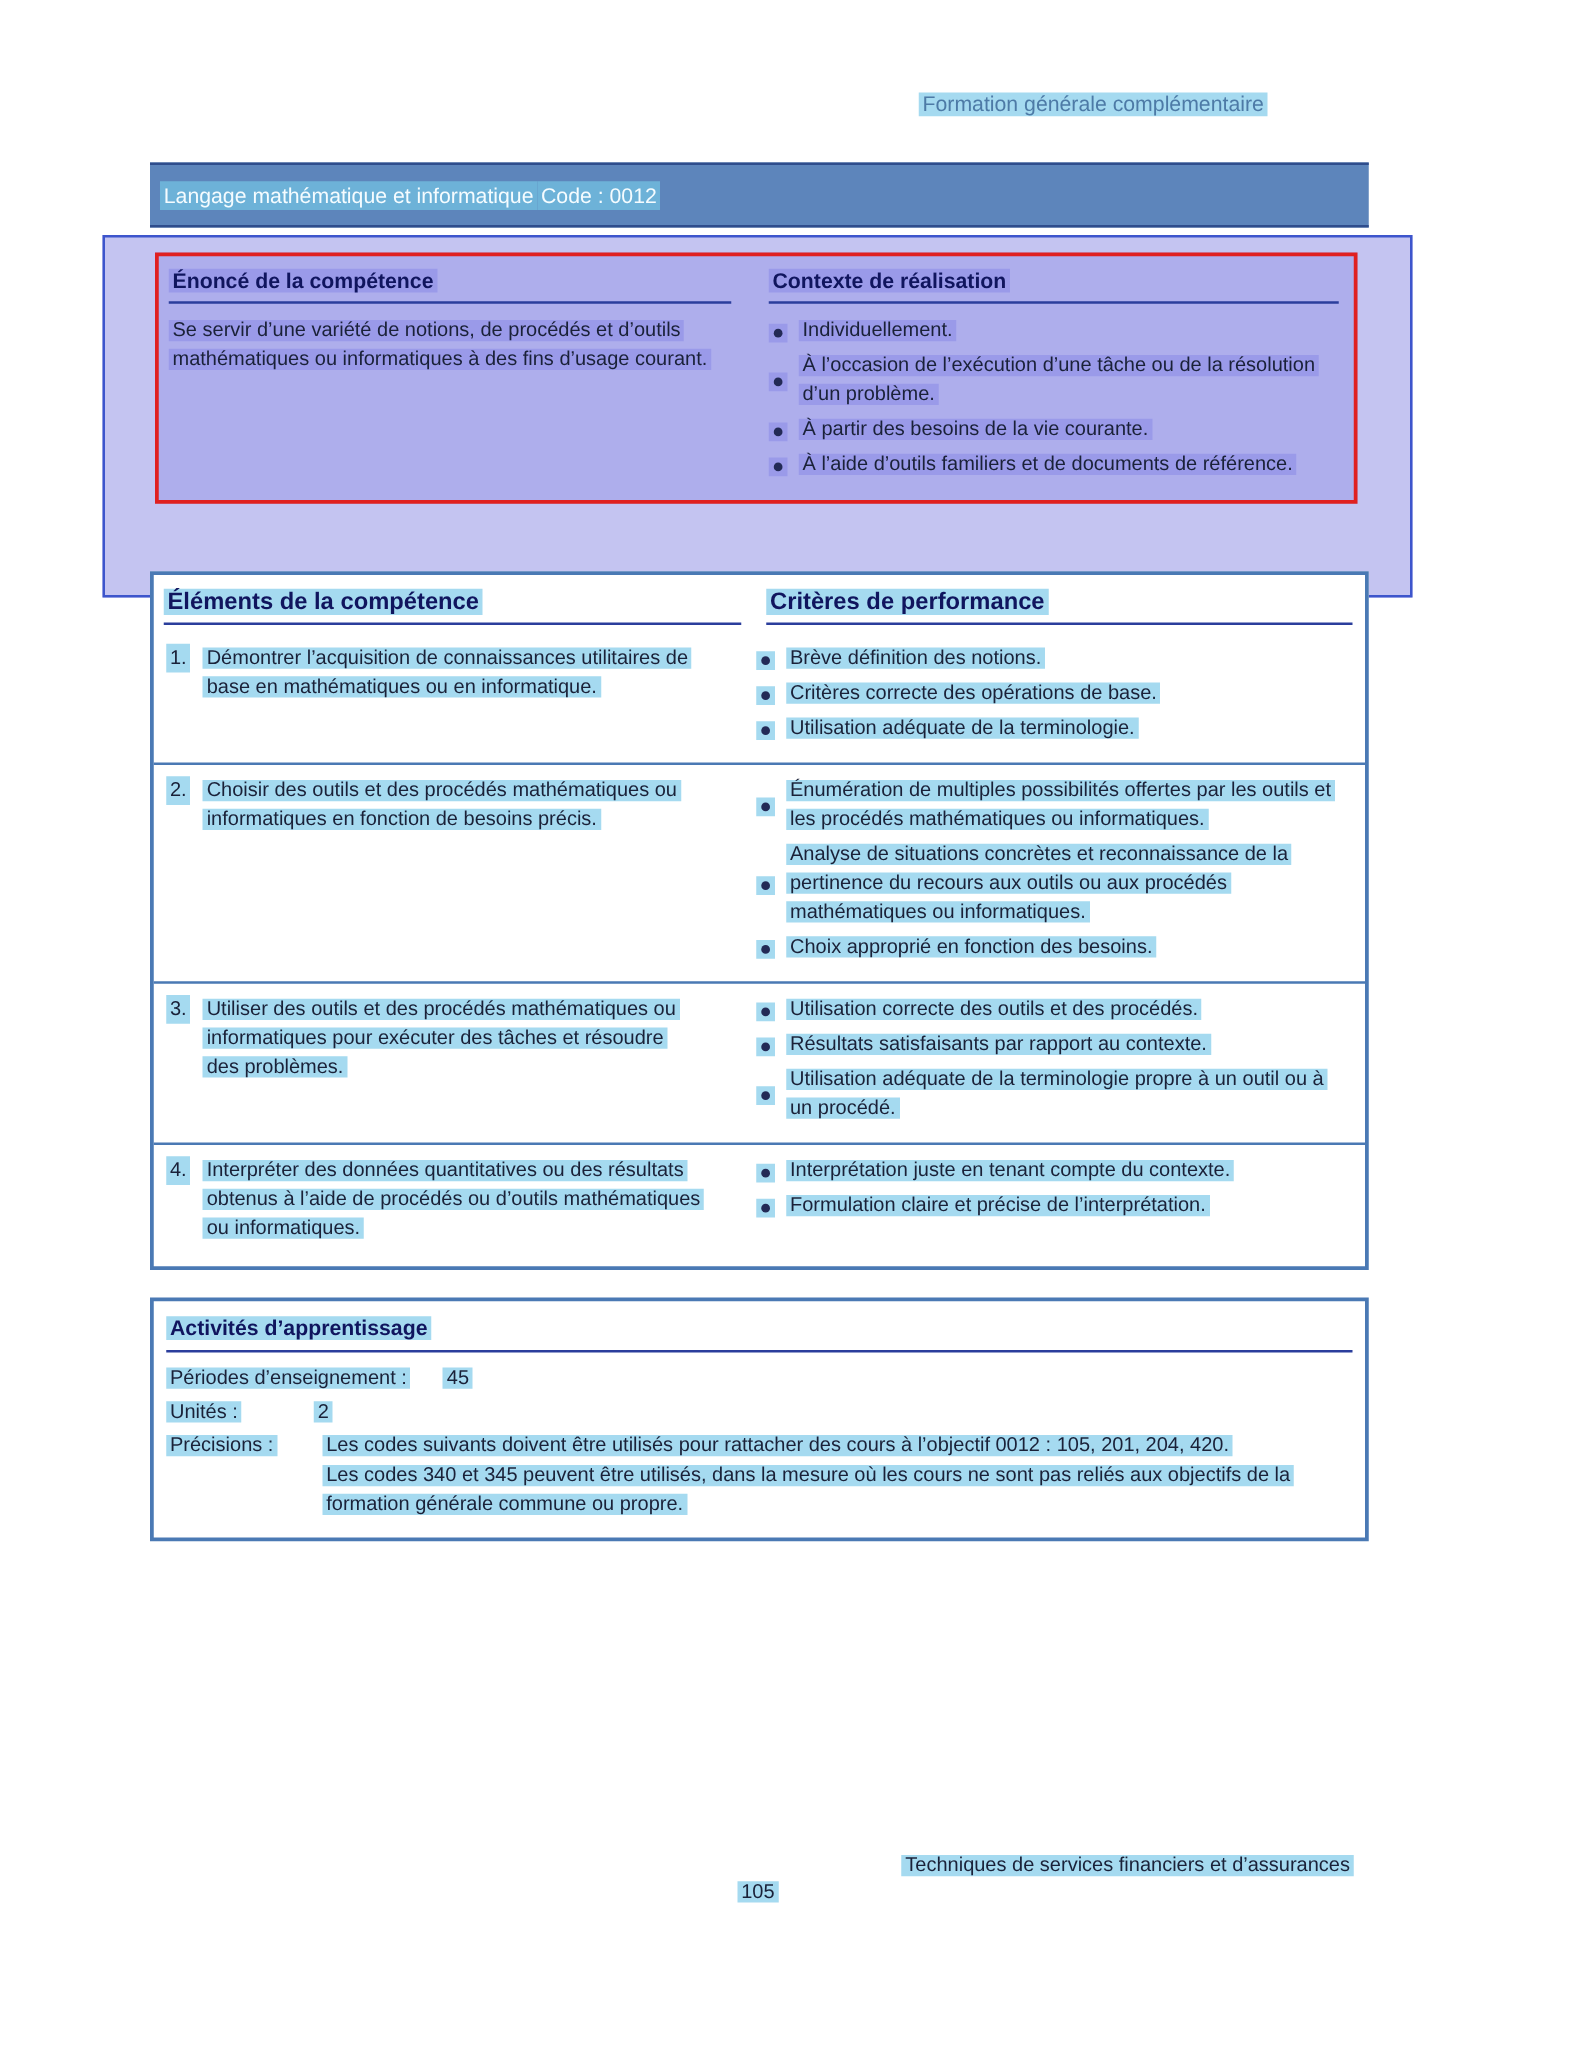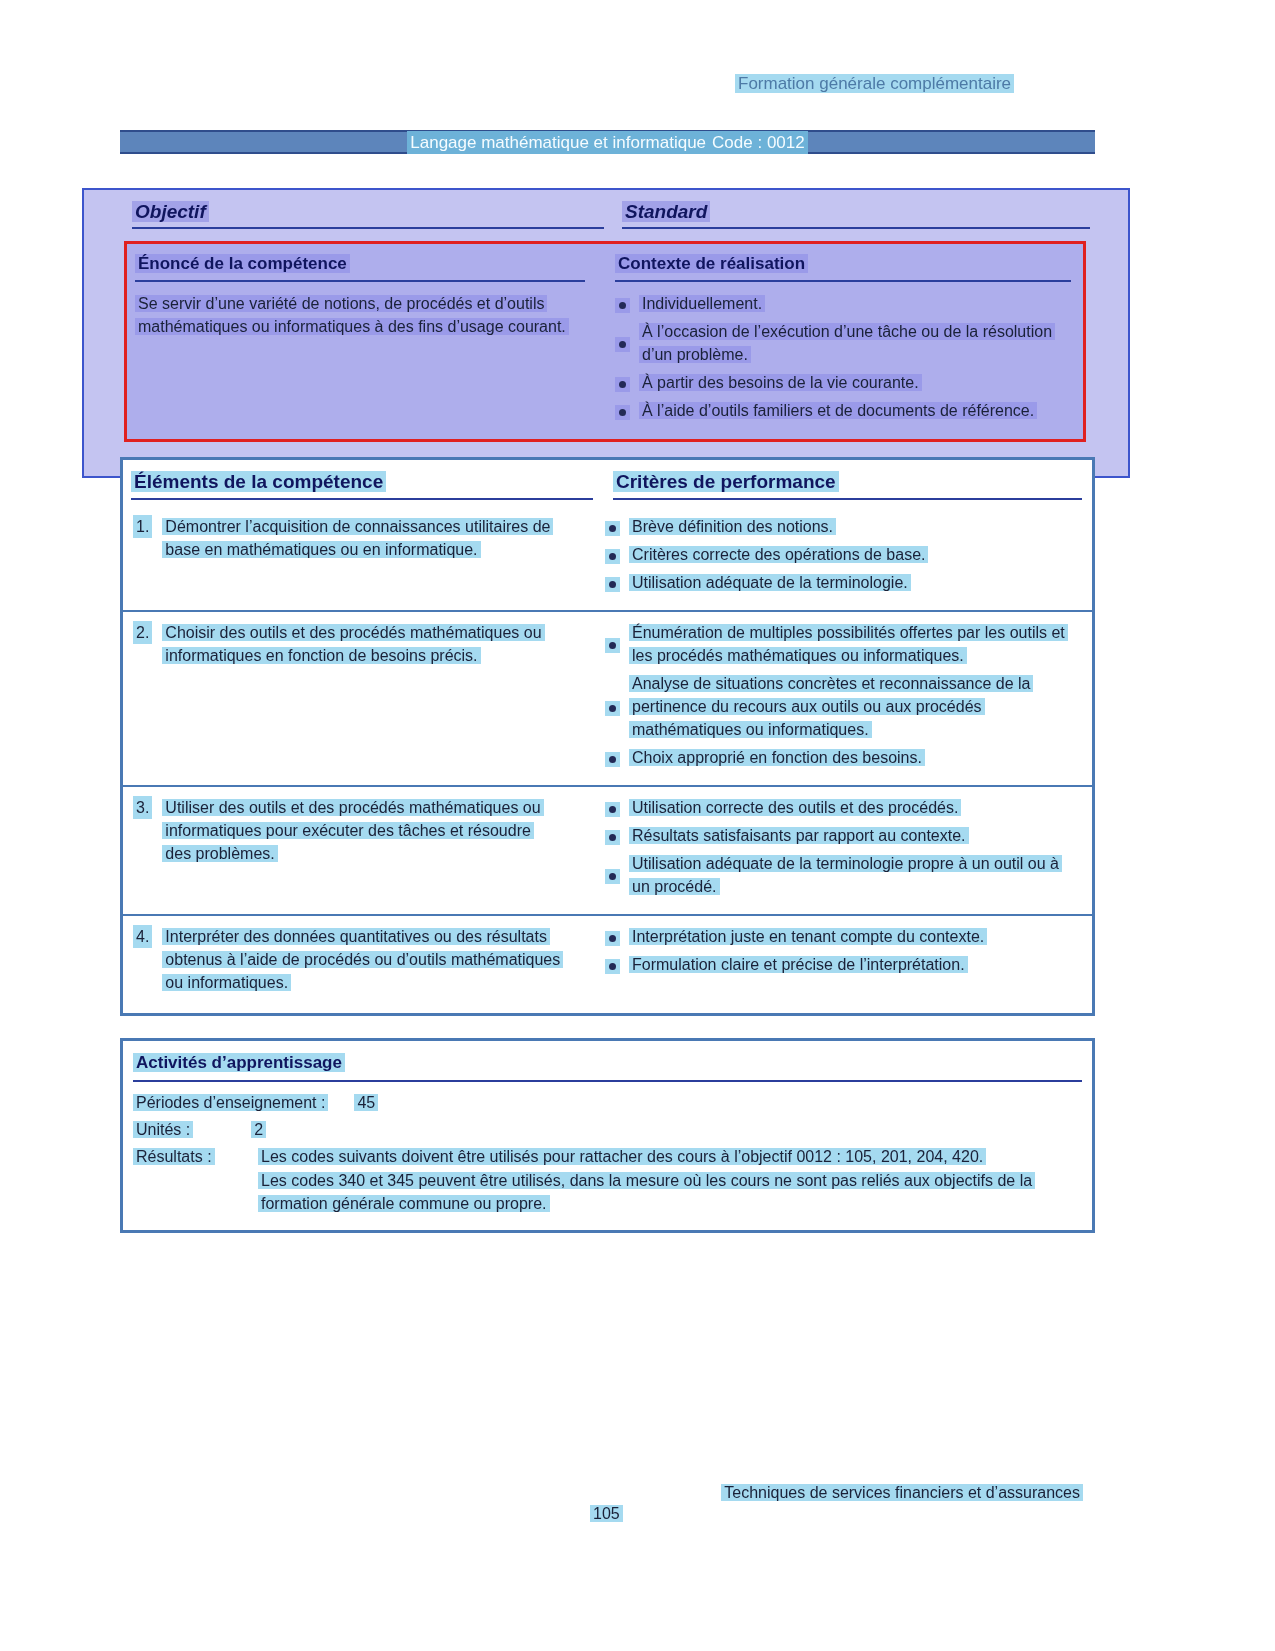--- a/index.html
+++ b/index.html
@@ -20,25 +20,25 @@
   }
   .hl.pur { background:var(--purplehl, #9a9ae9); }
   .hl.lav { background:var(--lavhl, #a2a2e8); }
   .hl.bar { background:var(--barhl, #6db2d8); color:var(--bartext, #f5fcff); }
 
   
   .header-note { position:absolute; top:72px; left:735px; font-size:17px; color:var(--note, #4d7aa6); }
 
   
   .title-bar {
-    position:absolute; top:130px; left:120px; width:975px; height:24px;
+    position:absolute; top:130px; left:120px; width:975px; height:52px;
     background:var(--barfill, #5d85bb);
     border-top:2px solid var(--baredge, #2f4d8c);
     border-bottom:2px solid var(--baredge, #2f4d8c);
-    display:flex; align-items:center; justify-content:center;
+    display:flex; align-items:center; justify-content:flex-start;
     padding:0 8px; font-size:17px;
   }
 
   
   .obj-panel {
     position:absolute; top:188px; left:82px; width:1048px; min-height:290px;
     background:var(--lav, #c4c4f1);
     border:2px solid var(--panelb, #3d55cc);
     padding-bottom:10px;
   }
@@ -118,28 +118,20 @@
   <div class="header-note">
     <span class="hl">Formation générale complémentaire</span>
   </div>
 
   <div class="title-bar">
     <span class="hl bar">Langage mathématique et informatique</span>
     <span class="hl bar">Code : 0012</span>
   </div>
 
   <div class="obj-panel">
-    <div class="panel-headers">
-      <div class="cl">
-        <span class="hl lav">Objectif</span>
-      </div>
-      <div class="cr">
-        <span class="hl lav">Standard</span>
-      </div>
-    </div>
 
     <div class="red-box">
       <div class="rb-left">
         <div class="rb-header">
           <span class="hl pur">Énoncé de la compétence</span>
         </div>
         <p>
           <span class="hl pur">Se servir d’une variété de notions, de procédés et d’outils mathématiques ou informatiques à des fins d’usage courant.</span>
         </p>
       </div>
@@ -303,21 +295,21 @@
       <span class="hl">Activités d’apprentissage</span>
     </div>
     <div class="act-row">
       <span class="hl">Périodes d’enseignement :</span><span class="hl val-periods">45</span>
     </div>
     <div class="act-row">
       <span class="hl">Unités :</span><span class="hl val-units">2</span>
     </div>
     <div class="precisions">
       <div class="plbl">
-        <span class="hl">Résultats :</span>
+        <span class="hl">Précisions :</span>
       </div>
       <div class="prec-lines">
         <p><span class="hl">Les codes suivants doivent être utilisés pour rattacher des cours à l’objectif 0012 : 105, 201, 204, 420.</span></p>
         <p><span class="hl">Les codes 340 et 345 peuvent être utilisés, dans la mesure où les cours ne sont pas reliés aux objectifs de la formation générale commune ou propre.</span></p>
       </div>
     </div>
   </div>
 
   <div class="footer-note">
     <span class="hl">Techniques de services financiers et d’assurances</span>

